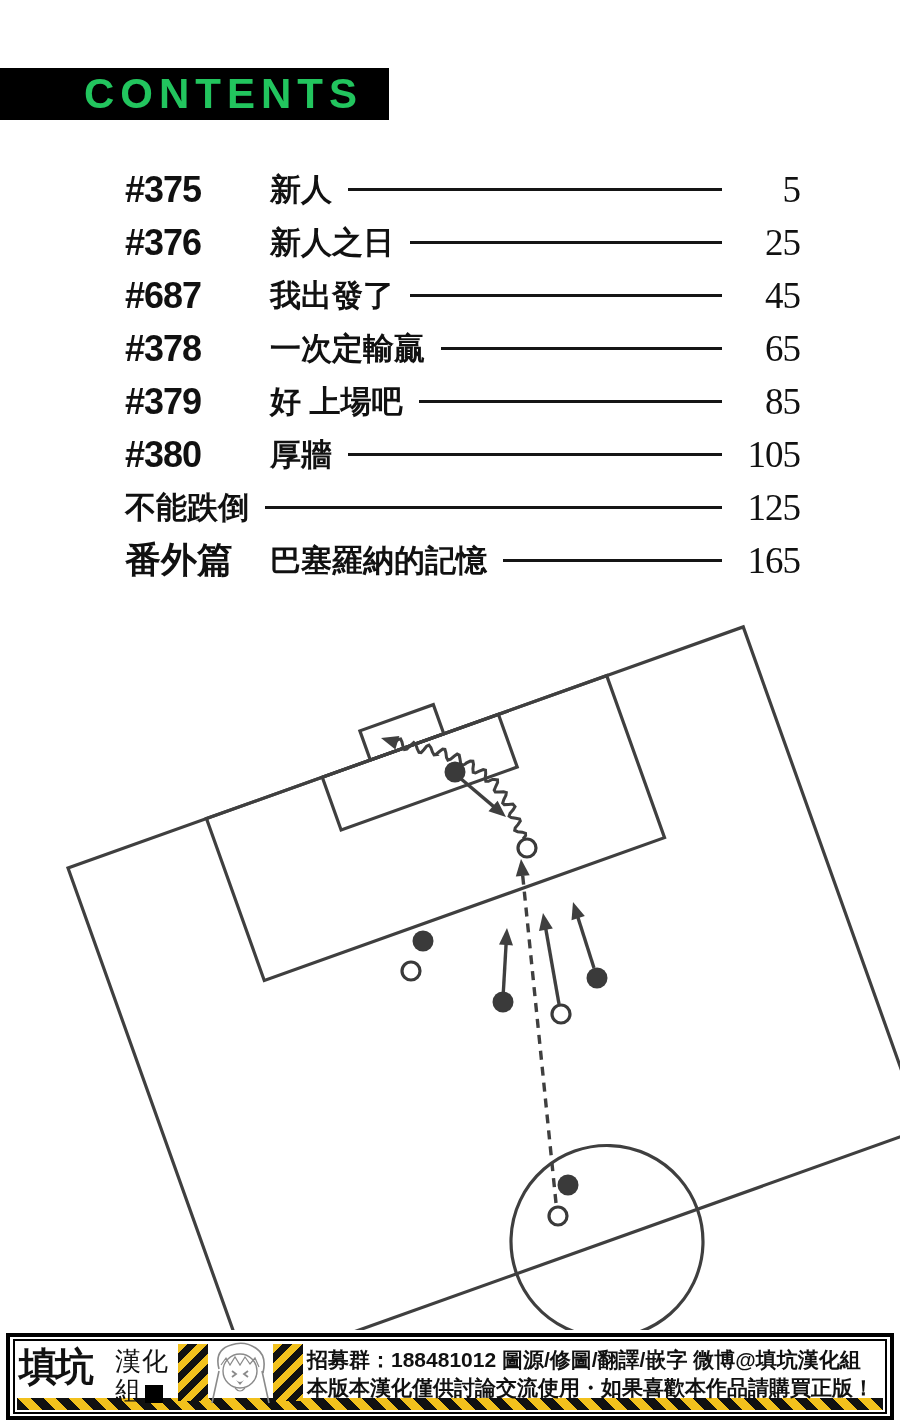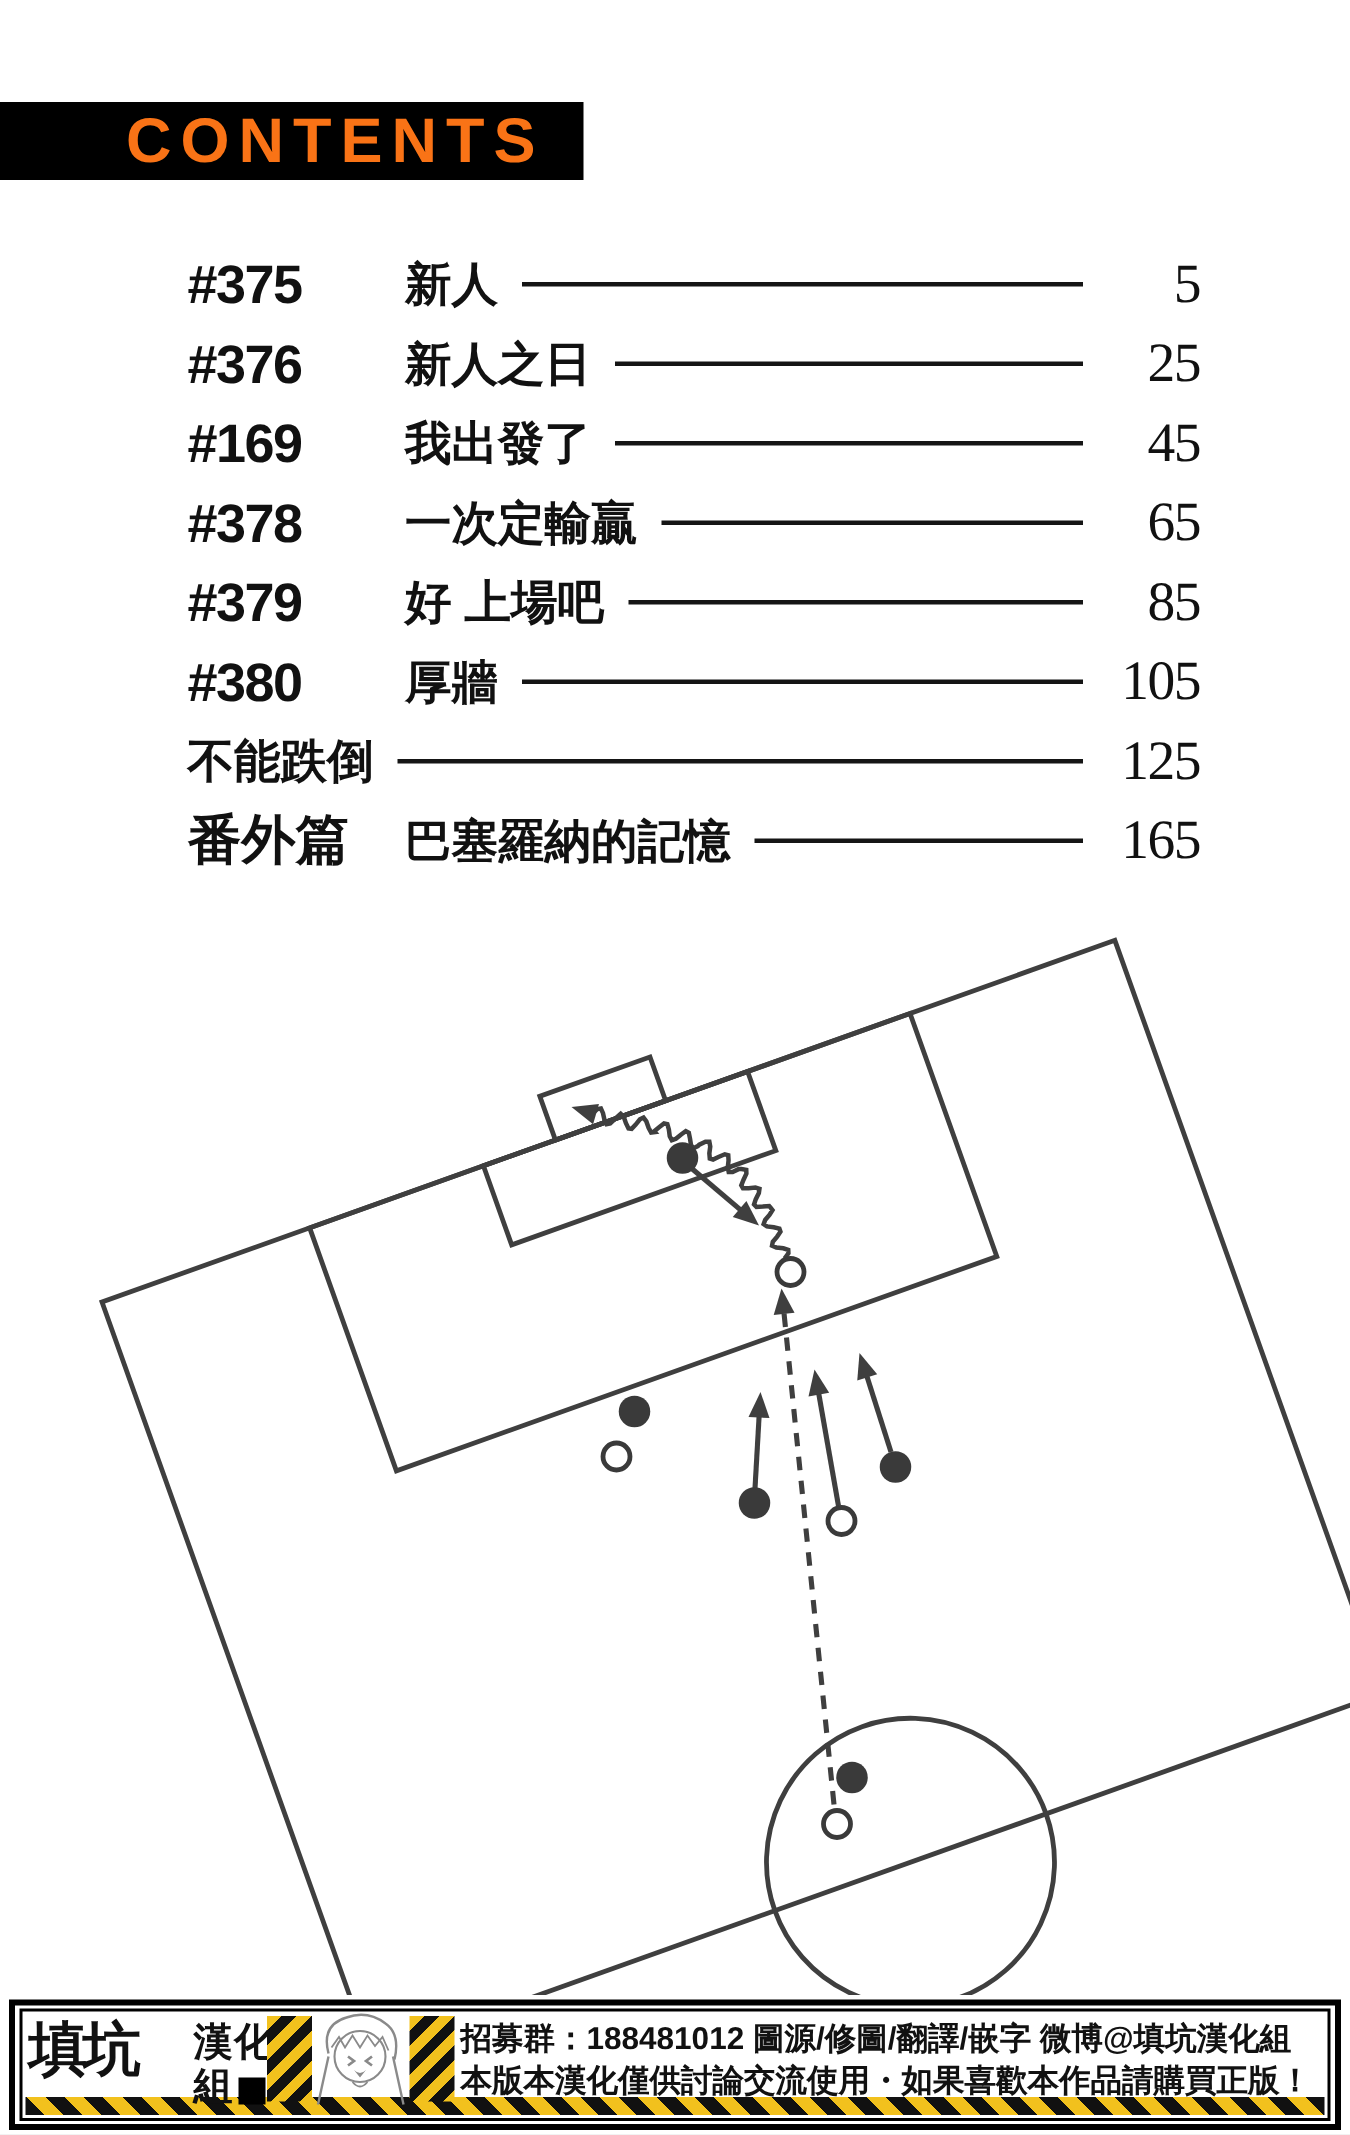--- a/index.html
+++ b/index.html
@@ -1,39 +1,39 @@
 <!DOCTYPE html>
 <html><head>
 <meta charset="utf-8">
 <style>
   html,body{margin:0;padding:0;background:#e8e8e8;}
   .page{position:relative;width:900px;height:1423px;background:#ffffff;overflow:hidden;
         font-family:"Liberation Sans","DejaVu Sans",sans-serif;color:#111;}
   
   .contents-bar{position:absolute;left:0;top:68px;width:389px;height:52px;background:#000;
         display:flex;align-items:center;box-sizing:border-box;padding-left:84px;}
-  .contents-bar span{color:#f97316;font-size:42px;font-weight:700;letter-spacing:6px;line-height:1;}
+  .contents-bar span{color:#22c55e;font-size:42px;font-weight:700;letter-spacing:6px;line-height:1;}
   
   .toc{position:absolute;left:125px;top:163px;width:675px;}
   .toc-row{display:flex;align-items:center;height:53px;}
   .toc-num{width:145px;font-size:36px;font-weight:800;letter-spacing:-1px;white-space:nowrap;}
   .toc-row.extra .toc-num{font-size:36px;letter-spacing:0;}
   .toc-title{font-size:31px;font-weight:800;white-space:nowrap;}
   .toc-leader{flex:1;height:3px;background:#151515;margin:0 12px 0 16px;}
   .toc-page{width:66px;text-align:right;font-family:"Liberation Serif","DejaVu Serif",serif;
         font-size:37px;font-weight:400;letter-spacing:-1px;}
   
   .diagram{position:absolute;left:0;top:618px;}
   
   .footer{position:absolute;left:0;top:1330px;width:900px;height:93px;background:#fff;}
   .footer-outer{position:absolute;left:6px;top:3px;width:888px;height:87px;border:4px solid #000;box-sizing:border-box;}
   .footer-inner{position:absolute;left:13px;top:9px;width:874px;height:75px;border:2px solid #000;box-sizing:border-box;overflow:hidden;}
   .f-abs{position:absolute;}
   .logo-main{left:4px;top:6px;font-size:39px;line-height:1;font-weight:900;letter-spacing:-3px;white-space:nowrap;}
-  .logo-sub{left:114px;top:7px;font-weight:700;line-height:1;}
+  .logo-sub{left:100px;top:7px;font-weight:400;line-height:1;}
   .logo-sub .l1{font-size:26px;letter-spacing:1px;}
   .logo-sub .l2{font-size:26px;margin-top:3px;display:flex;align-items:flex-end;gap:2px;}
   .logo-square{display:inline-block;width:18px;height:18px;background:#000;margin-left:2px;}
   .stripe-v{top:3px;width:30px;height:57px;
      background:repeating-linear-gradient(135deg,#f2c11d 0 7px,#111 7px 14px);}
   .stripe-v.s1{left:163px;} .stripe-v.s2{left:258px;}
   .mascot{left:194px;top:0px;width:63px;height:66px;}
   .credits{left:292px;top:7px;width:580px;font-weight:700;line-height:1.18;}
   .credits .c1{font-size:21px;white-space:nowrap;}
   .credits .c2{font-size:21px;white-space:nowrap;margin-top:3px;}
@@ -56,21 +56,21 @@
       <div class="toc-leader"></div>
       <div class="toc-page">5</div>
     </div>
     <div class="toc-row">
       <div class="toc-num">#376</div>
       <div class="toc-title">新人之日</div>
       <div class="toc-leader"></div>
       <div class="toc-page">25</div>
     </div>
     <div class="toc-row">
-      <div class="toc-num">#169</div>
+      <div class="toc-num">#687</div>
       <div class="toc-title">我出發了</div>
       <div class="toc-leader"></div>
       <div class="toc-page">45</div>
     </div>
     <div class="toc-row">
       <div class="toc-num">#378</div>
       <div class="toc-title">一次定輸贏</div>
       <div class="toc-leader"></div>
       <div class="toc-page">65</div>
     </div>

